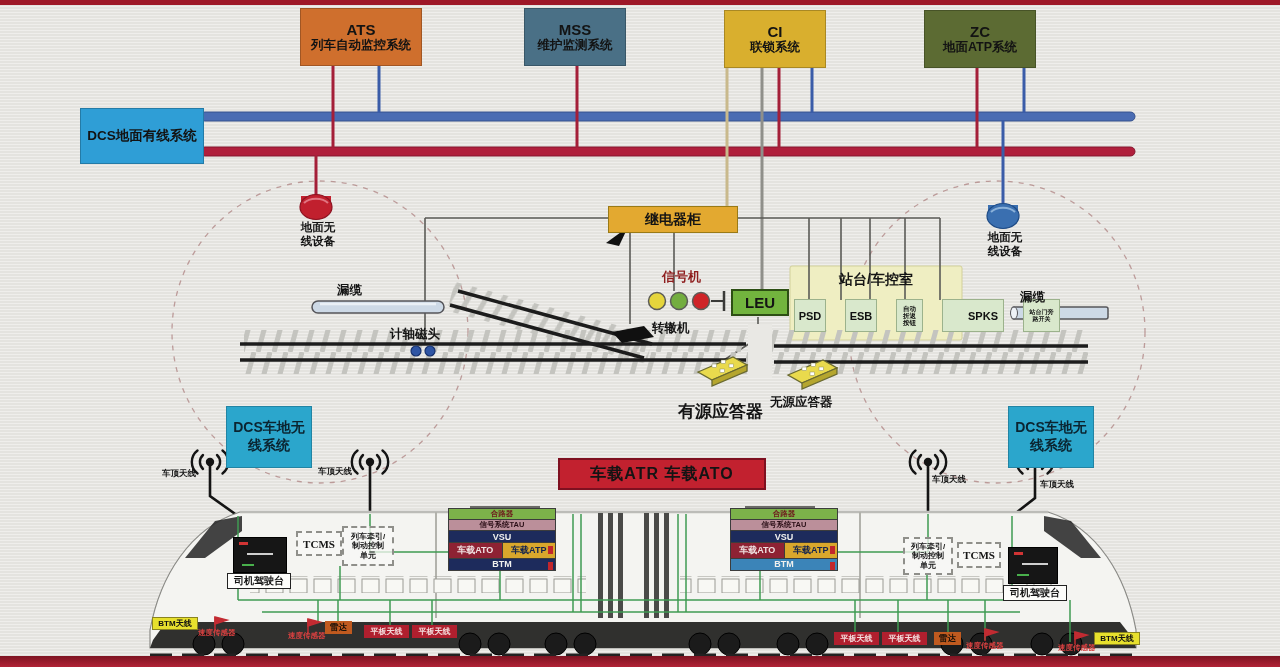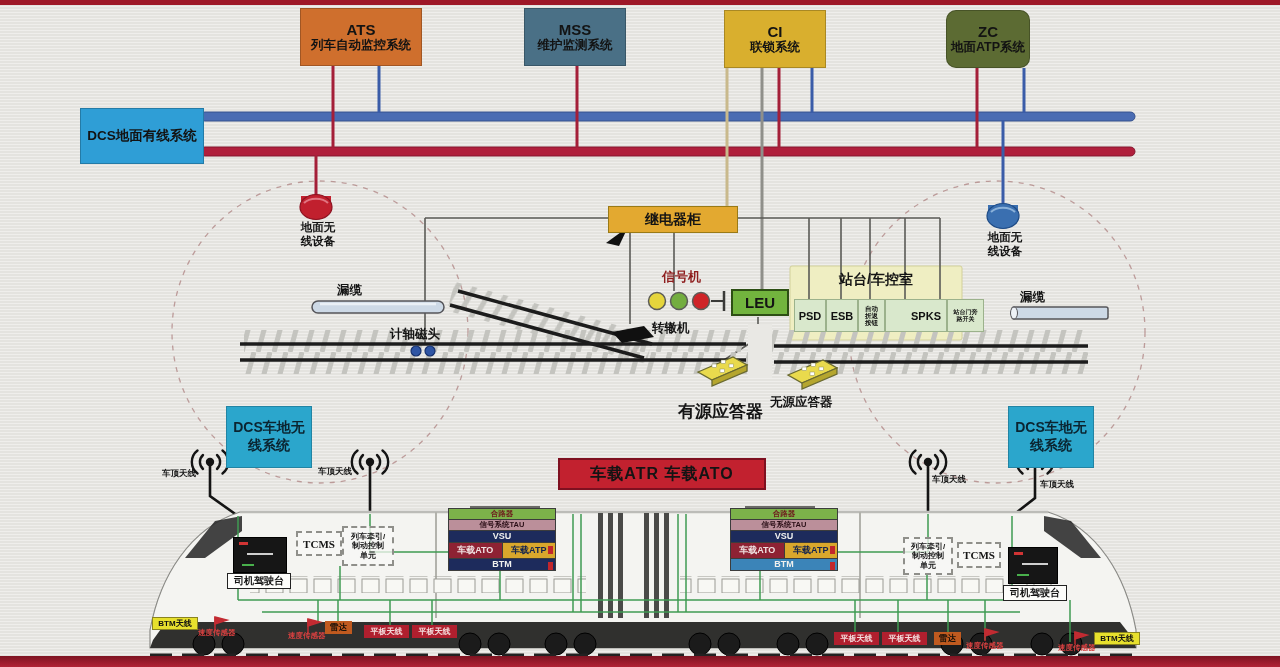--- a/index.html
+++ b/index.html
@@ -11,25 +11,25 @@
   }
   .abs{position:absolute;box-sizing:border-box;}
   .sysbox{display:flex;flex-direction:column;align-items:center;justify-content:center;
     font-weight:bold;text-align:center;color:#131313;box-shadow:inset 0 0 0 1px rgba(0,0,0,.22);}
   .sysbox .l1{font-size:15px;line-height:1.15;}
   .sysbox .l2{font-size:12.5px;line-height:1.25;}
   .lbl{font-weight:bold;white-space:nowrap;color:#141414;}
   .center{display:flex;align-items:center;justify-content:center;text-align:center;}
   .col{display:flex;flex-direction:column;align-items:center;justify-content:center;text-align:center;}
   .dashedbox{border:2px dashed #8f8f8a;background:rgba(248,248,245,.75);font-weight:bold;}
-  .st-items{display:flex;gap:0;}
+  .st-items{display:flex;gap:19px;}
   .st-item{background:#d9e8cc;border:1px solid #9cb28c;display:flex;flex-direction:column;
     align-items:center;justify-content:center;font-weight:bold;color:#101010;text-align:center;}
   .rack{display:flex;flex-direction:column;border:1px solid #3c3c3c;}
-  .rack .row{display:flex;align-items:flex-start;justify-content:center;font-weight:bold;
+  .rack .row{display:flex;align-items:center;justify-content:center;font-weight:bold;
     border-bottom:1px solid #3c3c3c;position:relative;}
   .rack .row:last-child{border-bottom:none;}
   .rack .duo{display:flex;align-items:stretch;justify-content:space-between;}
   .rack .duo > div{display:flex;align-items:center;justify-content:center;font-weight:bold;}
   .chip{position:absolute;right:2px;top:3px;width:5px;height:8px;background:#c2262c;}
   .screen{background:#161616;border:1px solid #000;
     background-image:linear-gradient(#d03434,#d03434),linear-gradient(#49b04c,#49b04c),linear-gradient(#cfcfcf,#cfcfcf);
     background-size:9px 3px,12px 2px,26px 2px;background-position:5px 4px,8px 26px,13px 15px;background-repeat:no-repeat;}
   .tag-red{background:#b01f2e;color:#f3dcdc;font-weight:bold;display:flex;align-items:center;justify-content:center;}
   .tag-yellow{background:#e7e02d;color:#111;font-weight:bold;display:flex;align-items:center;justify-content:center;border:1px solid #8a8420;}
@@ -279,21 +279,21 @@
     <span class="l2">列车自动监控系统</span>
   </div>
   <div class="abs sysbox" style="left:524px;top:8px;width:102px;height:58px;background:#4a7086;">
     <span class="l1">MSS</span>
     <span class="l2">维护监测系统</span>
   </div>
   <div class="abs sysbox" style="left:724px;top:10px;width:102px;height:58px;background:#d9af2e;">
     <span class="l1">CI</span>
     <span class="l2">联锁系统</span>
   </div>
-  <div class="abs sysbox" style="left:946px;top:10px;width:84px;height:58px;background:#5c6b33;border-radius:10px;">
+  <div class="abs sysbox" style="left:924px;top:10px;width:112px;height:58px;background:#5c6b33;">
     <span class="l1">ZC</span>
     <span class="l2">地面ATP系统</span>
   </div>
 
   <div class="abs sysbox" style="left:80px;top:108px;width:124px;height:56px;background:#2f9ed6;">
     <span style="font-size:13.5px">DCS地面有线系统</span>
   </div>
 
   <div class="abs center lbl" style="left:608px;top:206px;width:130px;height:27px;background:#e3a930;border:1px solid #9a7a16;font-size:14px;">
       <span>继电器柜</span>

